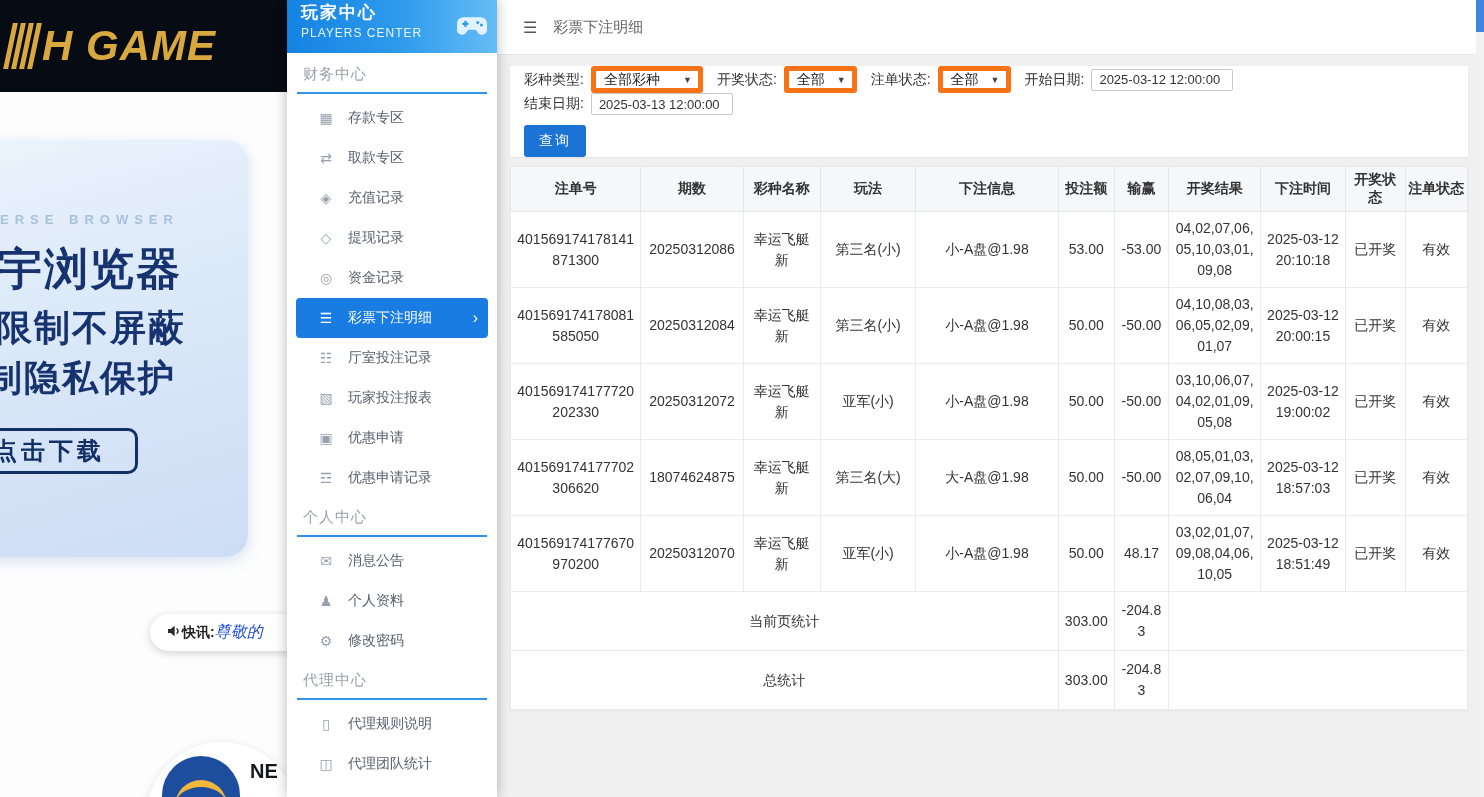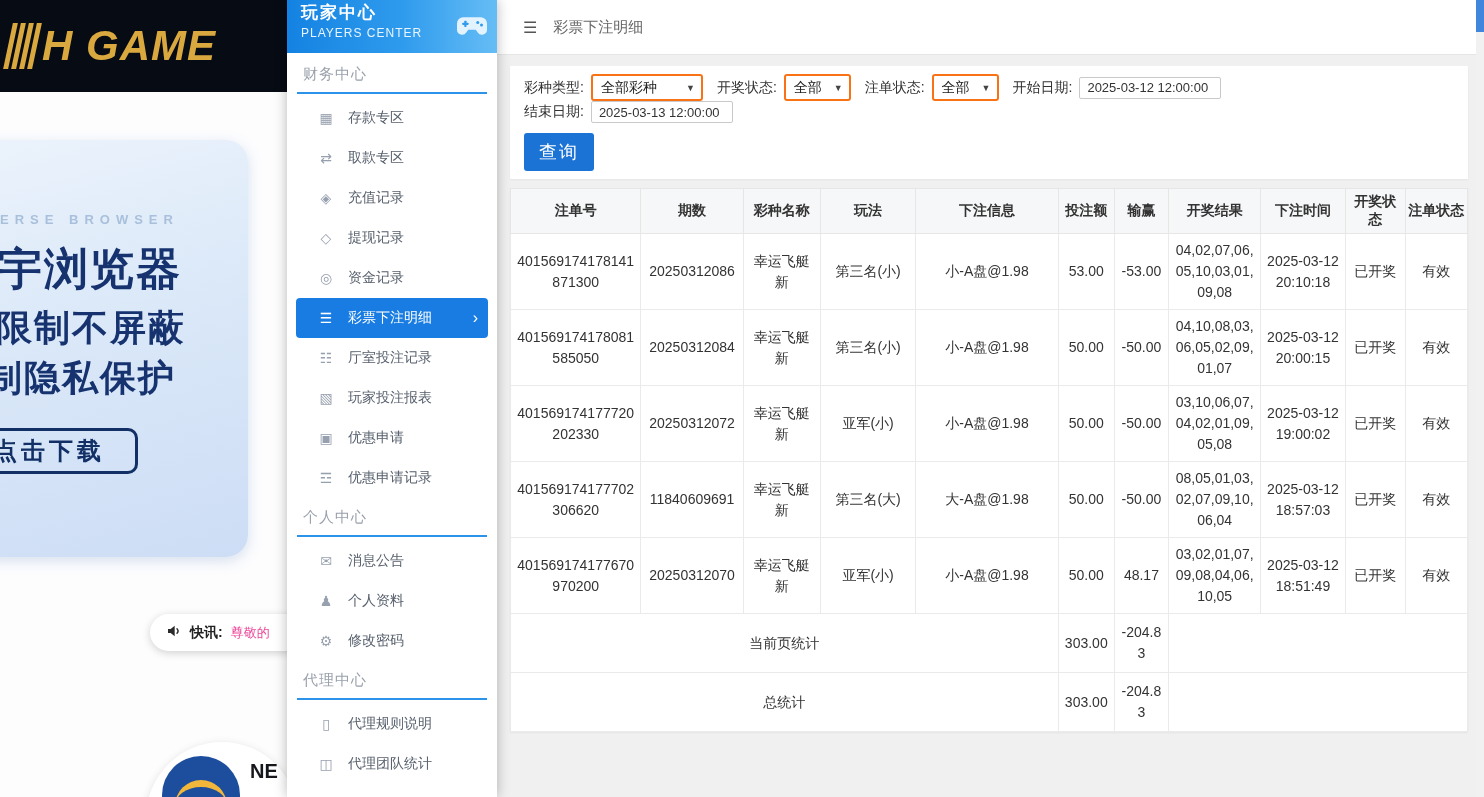--- a/index.html
+++ b/index.html
@@ -16,23 +16,23 @@
   .logo-text { font-size:42px; font-style:italic; font-weight:bold; letter-spacing:1px; line-height:1;text-align:center; }
   .promo-card { position:absolute; left:-44px; top:140px; width:292px; height:417px; border-radius:22px;
     background:linear-gradient(165deg,#ecf3fc 0%,#dae8f8 45%,#cdddf5 100%); box-shadow:0 4px 14px rgba(100,140,190,.25); }
   .promo-kicker { position:absolute; left:44px; top:72px; font-size:13px; letter-spacing:6px; color:#a9c0dc; font-weight:bold; }
   .promo-line1 { position:absolute; left:42px; top:100px; font-size:44px; font-weight:bold; color:#16336f; letter-spacing:2px; }
   .promo-line2 { position:absolute; left:40px; top:164px; font-size:36px; font-weight:bold; color:#16336f; letter-spacing:2px; }
   .promo-line3 { position:absolute; left:30px; top:214px; font-size:36px; font-weight:bold; color:#16336f; letter-spacing:2px; }
   .promo-btn { position:absolute; left:4px; top:288px; width:178px; height:46px; border:3px solid #123066; border-radius:10px;
     display:flex; align-items:center; justify-content:center; font-size:24px; font-weight:bold; letter-spacing:4px; color:#123066; cursor:pointer; }
   .ticker { position:absolute; left:150px; top:614px; height:37px; width:260px; background:#fff; border-radius:19px;
-    box-shadow:0 2px 8px rgba(0,0,0,.18); display:flex; align-items:center; padding:0 16px; gap:8px; font-size:14px; }
+    box-shadow:0 2px 8px rgba(0,0,0,.18); display:flex; align-items:center; padding:0 16px; gap:0; font-size:14px; }
   .ticker-label { font-weight:bold; color:#222; white-space:nowrap; }
-  .ticker-text { color:#ec4899; font-size:13px; white-space:nowrap; }
+  .ticker-text { color:#1d4ed8; font-size:16px; white-space:nowrap;font-style:italic; }
   .team-badge { position:absolute; left:146px; top:742px; width:152px; height:152px; background:#fff; border-radius:50%;
     box-shadow:0 2px 10px rgba(0,0,0,.12); }
   .team-circle { position:absolute; left:16px; top:14px; width:78px; height:78px; border-radius:50%; background:#1d4e9e; overflow:hidden; }
   .bridge { position:absolute; left:13px; top:24px; width:52px; height:26px; border-top:7px solid #f2b73a; border-radius:50% 50% 0 0/100% 100% 0 0; }
   .team-text { position:absolute; left:104px; top:18px; font-size:20px; font-weight:800; color:#15171c; }
 
   
   .sidebar { position:absolute; left:287px; top:0; width:210px; height:797px; background:#fff; z-index:3;
     box-shadow:0 0 12px rgba(0,0,0,.28); overflow:hidden; }
   .sb-header { height:53px; background:linear-gradient(90deg,#1482e2 0%,#2f9bed 55%,#66bdf5 100%);
@@ -48,33 +48,33 @@
   .sb-item.active { background:#187ce2; }
   .sb-item.active .sb-icon, .sb-item.active .sb-label { color:#fff; }
   .sb-chevron { position:absolute; right:10px; color:#fff; font-size:16px; line-height:1; }
 
   
   .main { position:absolute; left:497px; top:0; right:0; height:797px; background:#f0f0f0; z-index:1; overflow:hidden; }
   .topbar { height:55px; background:#fff; border-bottom:1px solid #e6e6e6; display:flex; align-items:center; gap:16px; padding-left:26px; }
   .hamburger { font-size:16px; color:#555; cursor:pointer; }
   .page-title { font-size:15px; color:#666; }
   .content { padding:11px 16px 0 13px; }
-  .filter-card { background:#fff; padding:8px 14px; box-shadow:0 1px 2px rgba(0,0,0,.05); margin-bottom:9px; }
+  .filter-card { background:#fff; padding:0 14px; box-shadow:0 1px 2px rgba(0,0,0,.05); margin-bottom:9px; }
   .filter-row { display:flex; align-items:center; flex-wrap:wrap; }
   .f-group { display:flex; align-items:center; margin-right:14px; }
   .f-label { font-size:14px; color:#333; margin-right:7px; white-space:nowrap; }
-  .sel { display:inline-flex; align-items:center; justify-content:space-between; height:27px; border:2px solid #f97316; border-radius:3px;
+  .sel { display:inline-flex; align-items:center; justify-content:space-between; height:27px; border:5px solid #f97316; border-radius:3px;
     background:#fff; padding:0 6px 0 8px; font-size:14px; color:#222; cursor:pointer; }
   .sel-val { margin-right:12px; white-space:nowrap; }
   .sel-arrow { font-size:9px; color:#444; }
   .sel.wide { min-width:112px; }
   .date-input { height:22px; width:142px; border:1px solid #c9c9c9; border-radius:2px; padding:0 7px; font-size:13px; color:#333;
     font-family:"Liberation Sans","DejaVu Sans",sans-serif; }
   .btn-row { margin-top:10px; }
-  .search-btn { background:#1a73d5; color:#fff; border:none; border-radius:3px; font-size:18px; padding:7px 15px; cursor:pointer; letter-spacing:2px; }
+  .search-btn { background:#1a73d5; color:#fff; border:none; border-radius:3px; font-size:14px; padding:7px 15px; cursor:pointer; letter-spacing:2px; }
 
   .table-card { background:#fff; box-shadow:0 1px 2px rgba(0,0,0,.05); }
   table { width:100%; border-collapse:collapse; table-layout:fixed; }
   th { background:#f6f7f9; font-size:14px; font-weight:bold; color:#333; border:1px solid #e6e6e6; height:44px; padding:4px 2px; }
   td { border:1px solid #eaeaea; font-size:14px; color:#333; text-align:center; padding:6px 5px; word-break:break-all; line-height:1.5; vertical-align:middle; }
   tr.data-row { height:76px; }
   tr.summary-row td { height:38px; padding:8px 5px; }
   col.c0{width:130px} col.c1{width:102px} col.c2{width:77px} col.c3{width:95px} col.c4{width:142px} col.c5{width:56px}
   col.c6{width:54px} col.c7{width:92px} col.c8{width:84px} col.c9{width:60px} col.c10{width:62px}
 
@@ -317,21 +317,21 @@
                 <td>小-A盘@1.98</td>
                 <td>50.00</td>
                 <td>-50.00</td>
                 <td>03,10,06,07,04,02,01,09,05,08</td>
                 <td>2025-03-12 19:00:02</td>
                 <td>已开奖</td>
                 <td>有效</td>
               </tr>
               <tr class="data-row">
                 <td>401569174177702306620</td>
-                <td>11840609691</td>
+                <td>18074624875</td>
                 <td>幸运飞艇新</td>
                 <td>第三名(大)</td>
                 <td>大-A盘@1.98</td>
                 <td>50.00</td>
                 <td>-50.00</td>
                 <td>08,05,01,03,02,07,09,10,06,04</td>
                 <td>2025-03-12 18:57:03</td>
                 <td>已开奖</td>
                 <td>有效</td>
               </tr>

